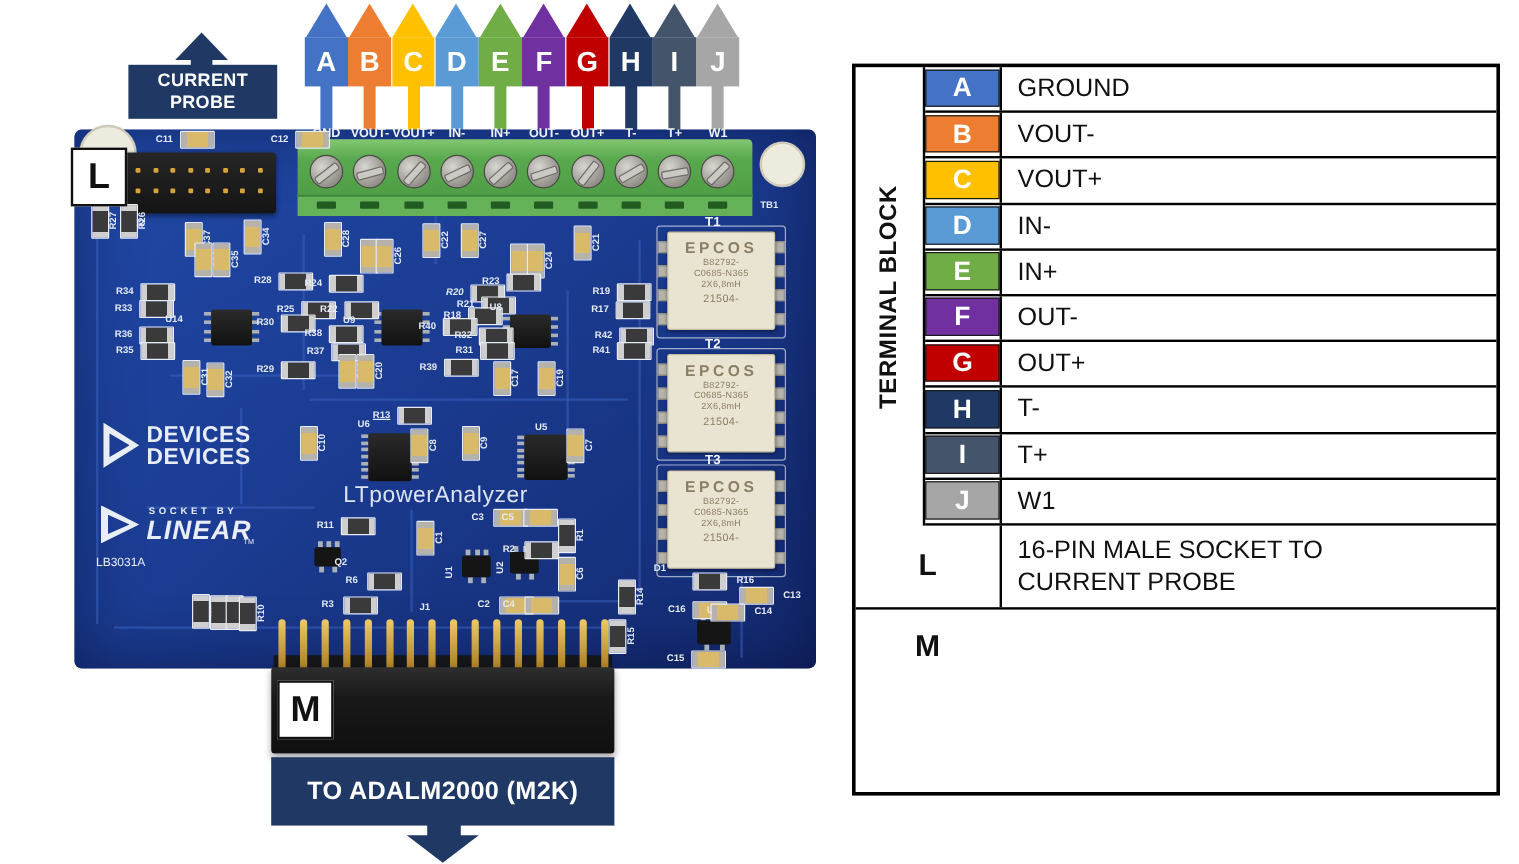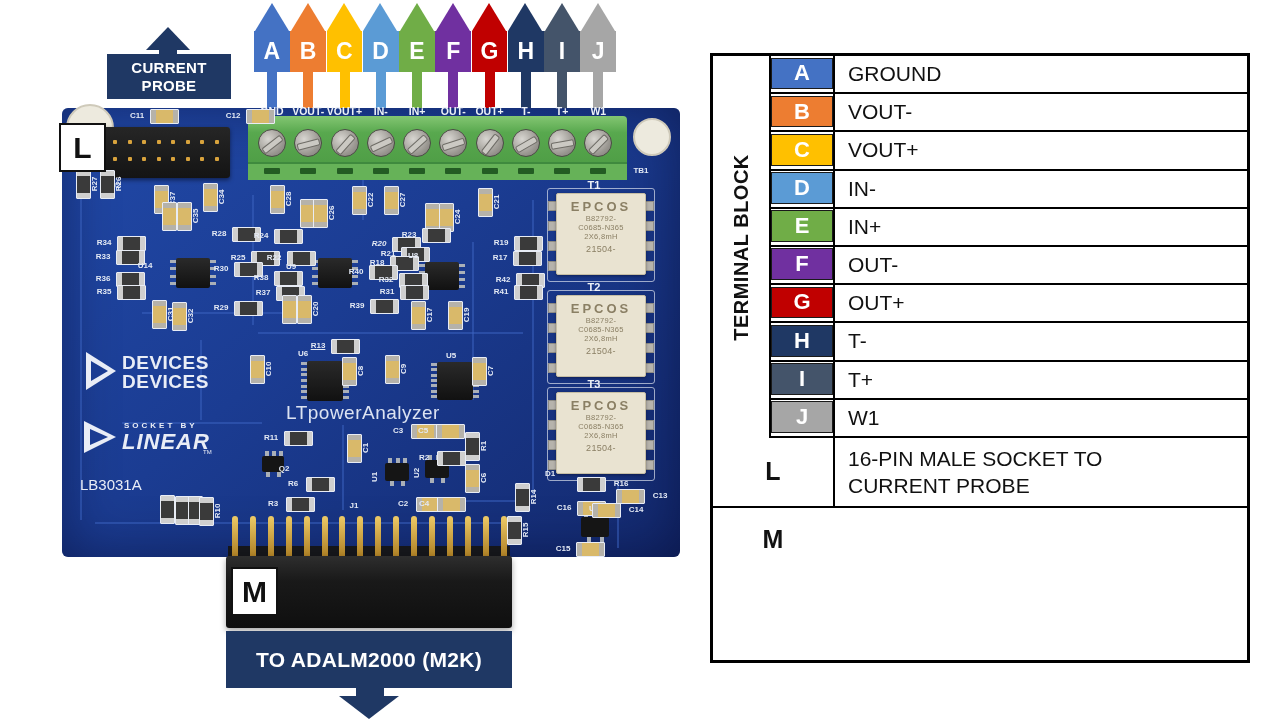--- a/index.html
+++ b/index.html
@@ -43,21 +43,21 @@
                   clip-path:polygon(0 0,100% 50%,0 100%)}
   #adi-analog{left:122px;top:352px;font-size:19px;letter-spacing:.5px}
   #adi-devices{left:122px;top:371px;font-size:19px;letter-spacing:.5px}
   #lt-logo{left:84px;top:421px;width:32px;height:32px;background:#e9edf6;
            clip-path:polygon(0 0,100% 50%,0 100%)}
   #lt-logo-inner{position:absolute;left:6px;top:8px;width:18px;height:16px;background:#1b3c92;
                  clip-path:polygon(0 0,100% 50%,0 100%)}
   #power-by{left:124px;top:421px;font-size:8px;font-weight:bold;letter-spacing:3px}
   #linear{left:122px;top:429px;font-size:22px;font-weight:bold;font-style:italic;letter-spacing:1px}
   #linear-tm{left:203px;top:449px;font-size:6px}
-  #board-id{left:80px;top:476px;font-size:15px}
+  #board-id{left:80px;top:464px;font-size:10px}
   #product-name{left:286px;top:402px;font-size:19px;letter-spacing:.5px;color:#dce3f2}
 
   .tlabel{color:#eef2f8;font-size:10.5px;font-weight:bold;white-space:nowrap}
   .tref{color:#eef2f8;font-size:11px;font-weight:bold}
   .rd{color:#e3e9f4;font-size:8px;font-weight:bold;white-space:nowrap;line-height:8px;
       transform:translate(-50%,-50%)}
   .rdv{transform:translate(-50%,-50%) rotate(-90deg)}
   .pv{border:1.5px solid #e8ecf5;border-radius:1px;box-sizing:content-box}
   .tf{background:#e9e3d1;border:1px solid #c6bea5;border-radius:2px;display:flex;
       flex-direction:column;align-items:center;padding-top:5px;box-sizing:border-box;

